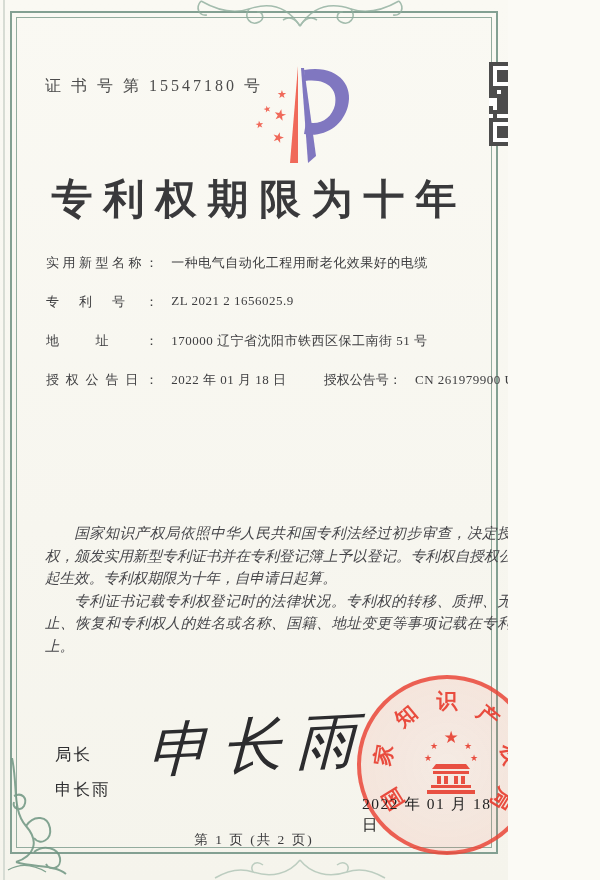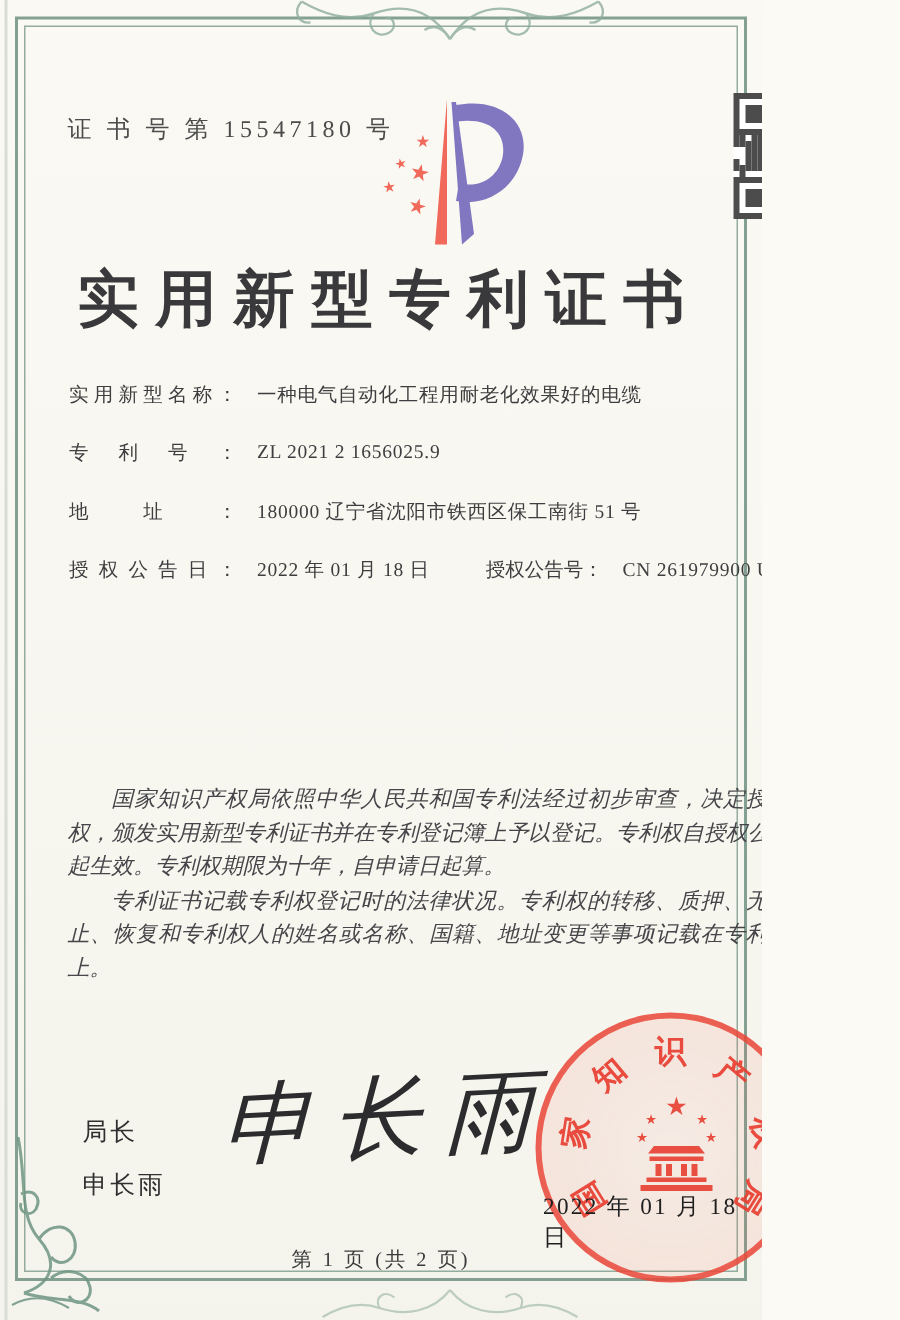--- a/index.html
+++ b/index.html
@@ -316,34 +316,34 @@
       <i style="left:52px;top:76px"></i>
       <i style="left:56px;top:76px"></i>
       <i style="left:72px;top:76px"></i>
       <i style="left:36px;top:80px"></i>
       <i style="left:40px;top:80px"></i>
       <i style="left:56px;top:80px"></i>
       <i style="left:64px;top:80px"></i>
       <i style="left:80px;top:80px"></i>
     </div>
 
-  <div class="title">实用新型专利证书</div>
+  <div class="title">专利权期限为十年</div>
 
   <div class="fields">
     <div class="field-row">
       <span class="field-label">实用新型名称：</span>
       <span class="field-value">一种电气自动化工程用耐老化效果好的电缆</span>
     </div>
     <div class="field-row">
       <span class="field-label">专利号：</span>
       <span class="field-value">ZL 2021 2 1656025.9</span>
     </div>
     <div class="field-row">
       <span class="field-label">地址：</span>
-      <span class="field-value">180000  辽宁省沈阳市铁西区保工南街 51 号</span>
+      <span class="field-value">170000  辽宁省沈阳市铁西区保工南街 51 号</span>
     </div>
     <div class="field-row">
       <span class="field-label">授权公告日：</span>
       <span class="field-value">2022 年 01 月 18 日</span>
       <span class="grant-no">
         <span class="field-label">授权公告号：</span>
         <span class="field-value">CN 261979900 U</span>
       </span>
     </div>
   </div>

